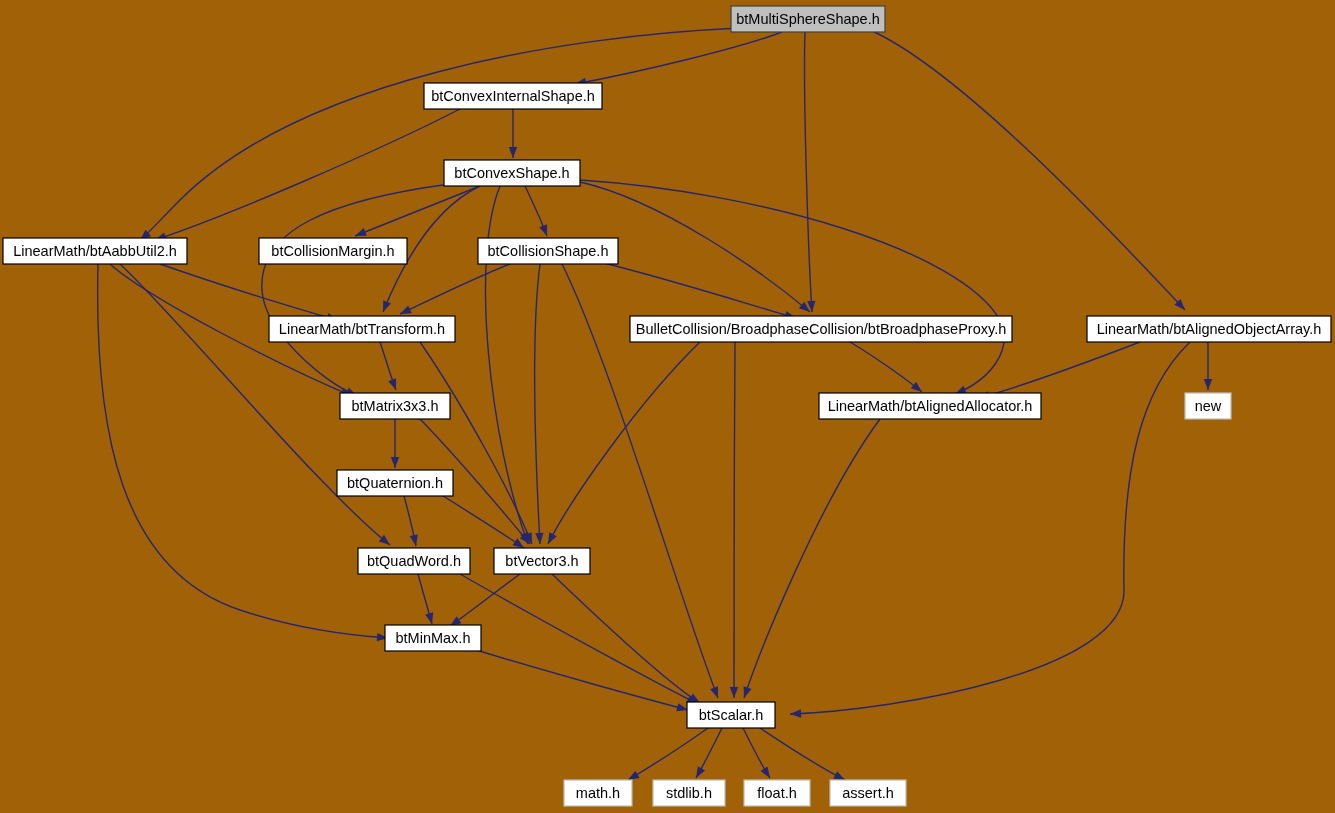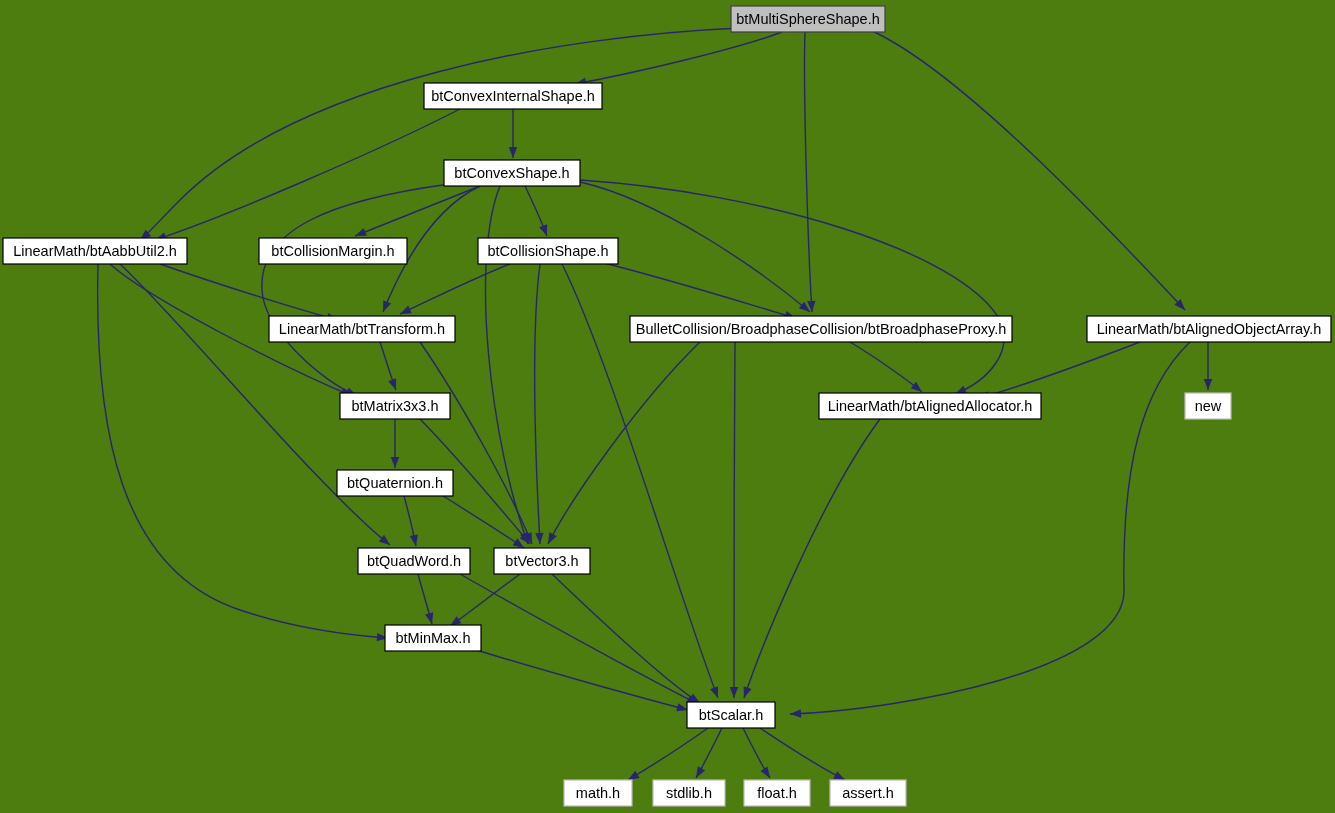--- a/index.html
+++ b/index.html
@@ -4,21 +4,21 @@
 <style>
   html, body {
     margin: 0;
     padding: 0;
     background: #ffffff;
   }
   #graph-root {
     position: relative;
     width: 1335px;
     height: 813px;
-    background: #4d7c0f;
+    background: #a16207;
     font-family: "Liberation Sans", sans-serif;
     overflow: hidden;
   }
   svg#graph-canvas {
     position: absolute;
     left: 0;
     top: 0;
     width: 1335px;
     height: 813px;
   }

